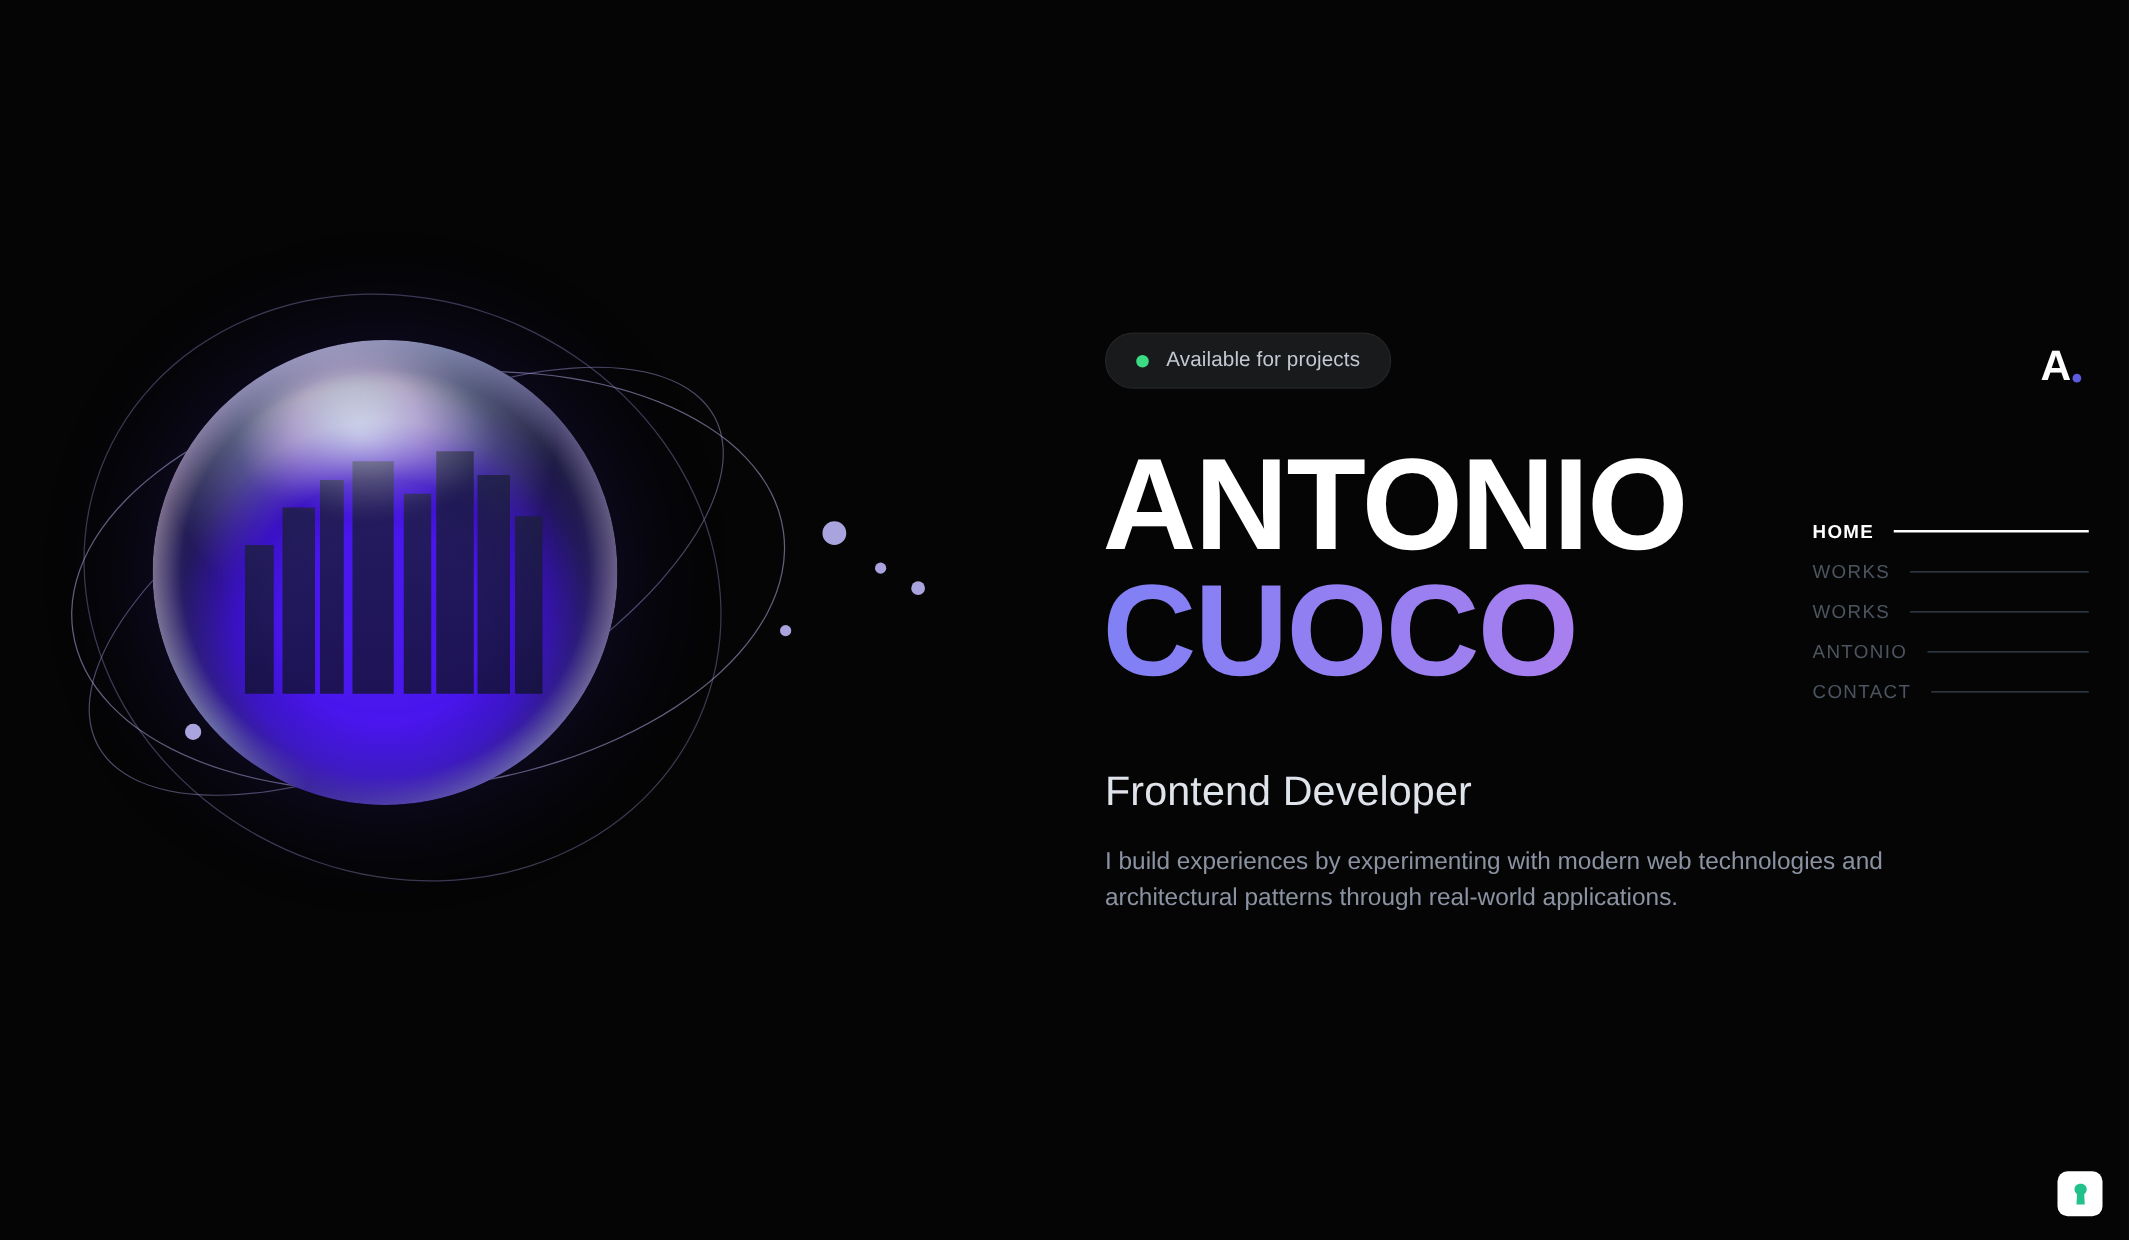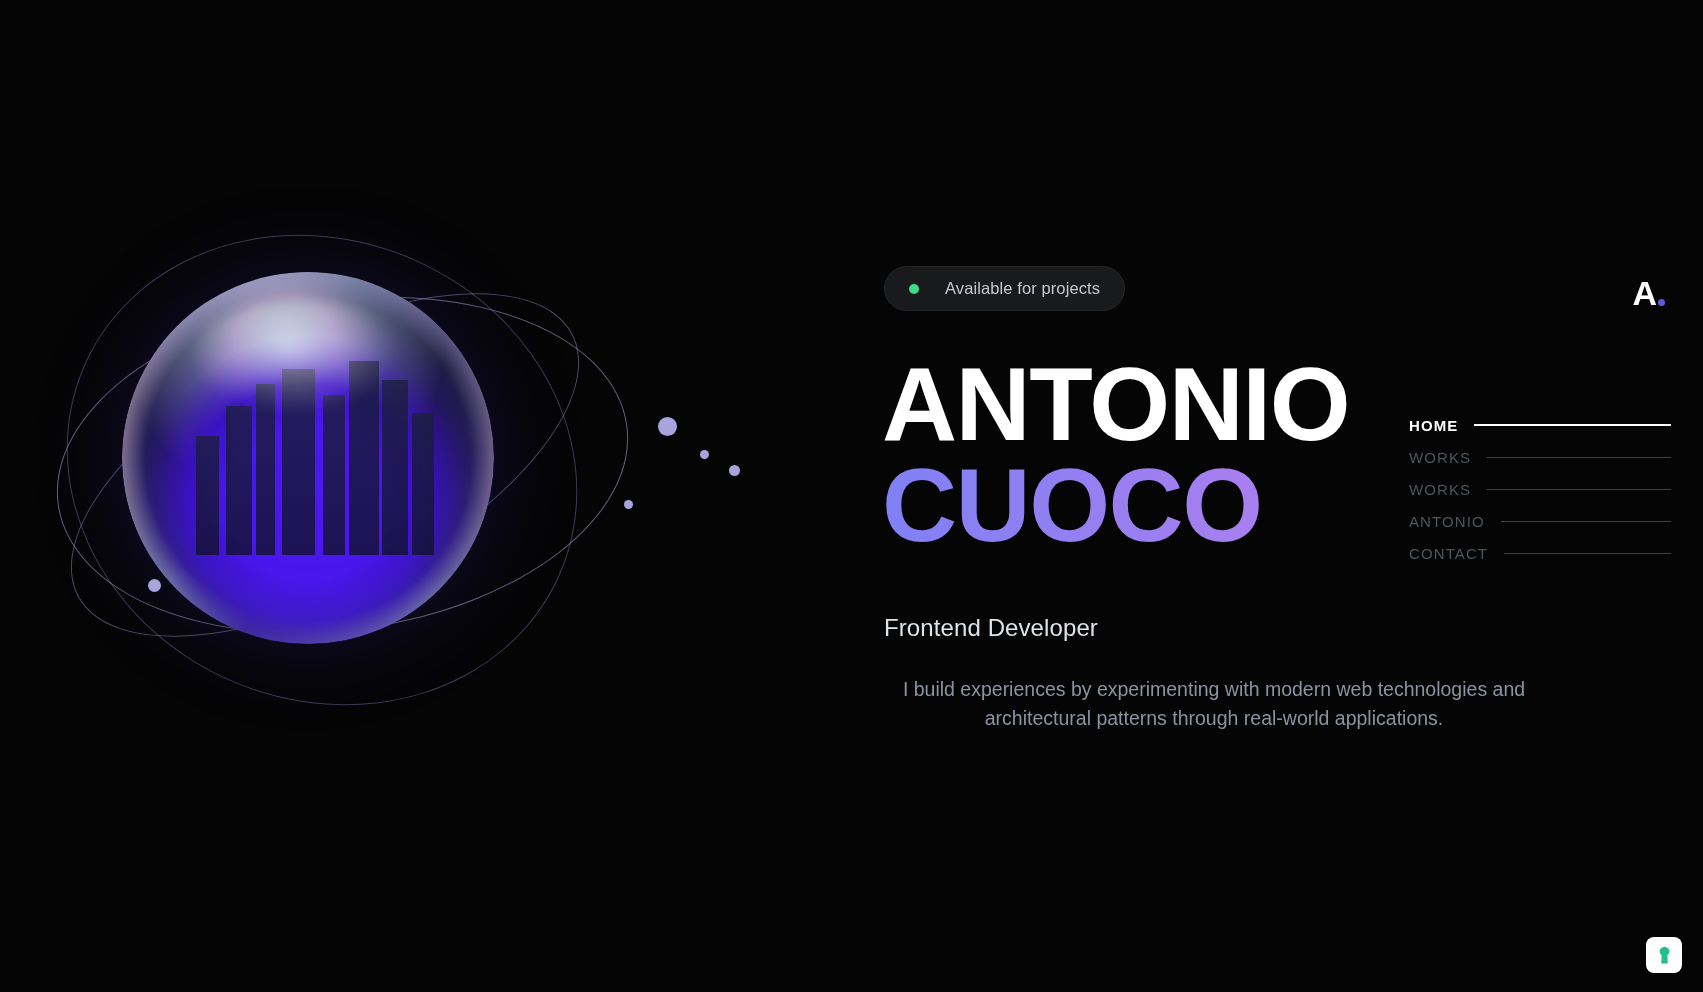--- a/index.html
+++ b/index.html
@@ -126,21 +126,21 @@
     position:absolute;
     left:884px; top:0;
     width:700px; height:992px;
   }
 
   .badge {
     position:absolute;
     left:0; top:266px;
     display:inline-flex;
     align-items:center;
-    gap:26px;
+    gap:14px;
     height:45px;
     padding:0 24px;
     border-radius:23px;
     background:#191a1c;
     border:1px solid #242527;
   }
   .badge-dot {
     width:10px; height:10px;
     border-radius:50%;
     background:#3ddc84;
@@ -170,34 +170,33 @@
     background:linear-gradient(90deg,#8080f5 0%, #9b7ff0 38%, #b47fee 66%, #cc82e8 100%);
     -webkit-background-clip:text;
     background-clip:text;
     -webkit-text-fill-color:transparent;
     color:transparent;
   }
 
   .role {
     position:absolute;
     left:0; top:614px;
-    font-size:24px;
+    font-size:33px;
     font-weight:400;
     color:#dfe3ea;
     letter-spacing:0.1px;
   }
 
   .about {
     position:absolute;
     left:0; top:675px;
     width:660px;
     font-size:19.5px;
     line-height:1.48;
     color:#8b93a3;
-    text-align:center;
   }
 
   
   .logo {
     position:absolute;
     right:38px; top:276px;
     display:flex;
     align-items:flex-end;
     gap:1px;
     font-size:34px;
@@ -228,20 +227,21 @@
     gap:0;
     cursor:pointer;
     text-decoration:none;
   }
   .nav-label {
     font-size:15px;
     letter-spacing:1.1px;
     color:#4c5560;
     white-space:nowrap;
     flex:none;
+    margin-left:41px;
   }
   .nav-line {
     height:1px;
     background:#3a4450;
     flex:1 1 auto;
     margin-left:16px;
   }
   .nav-item.active .nav-label {
     color:#ffffff;
     font-weight:700;

